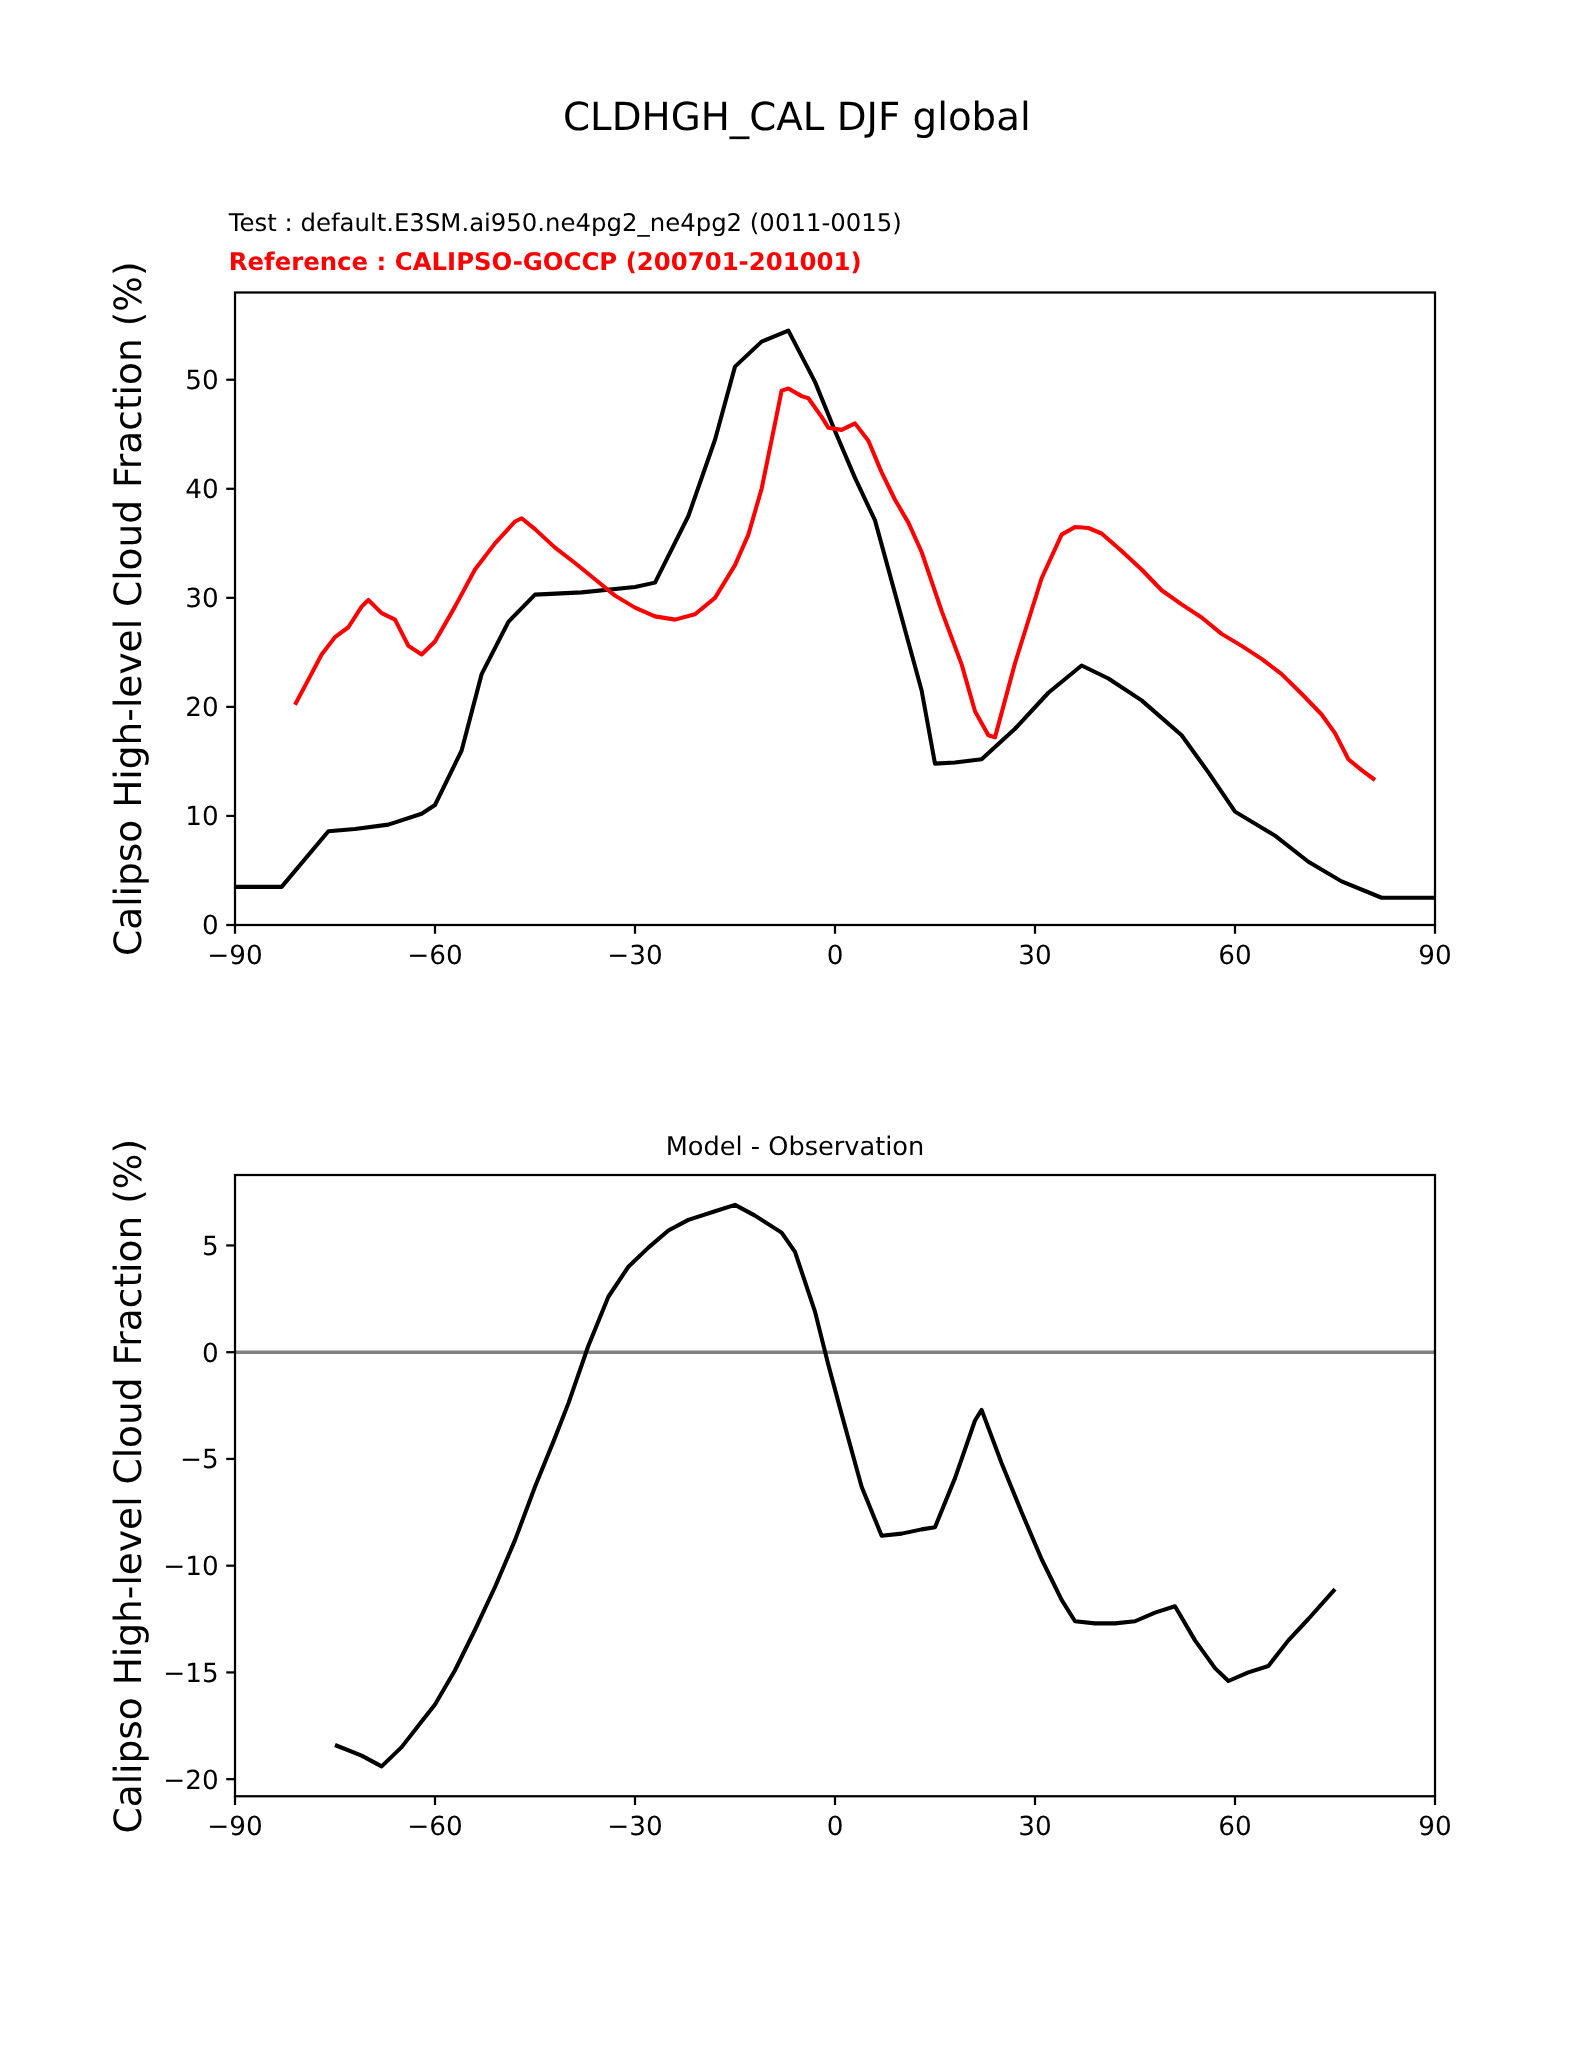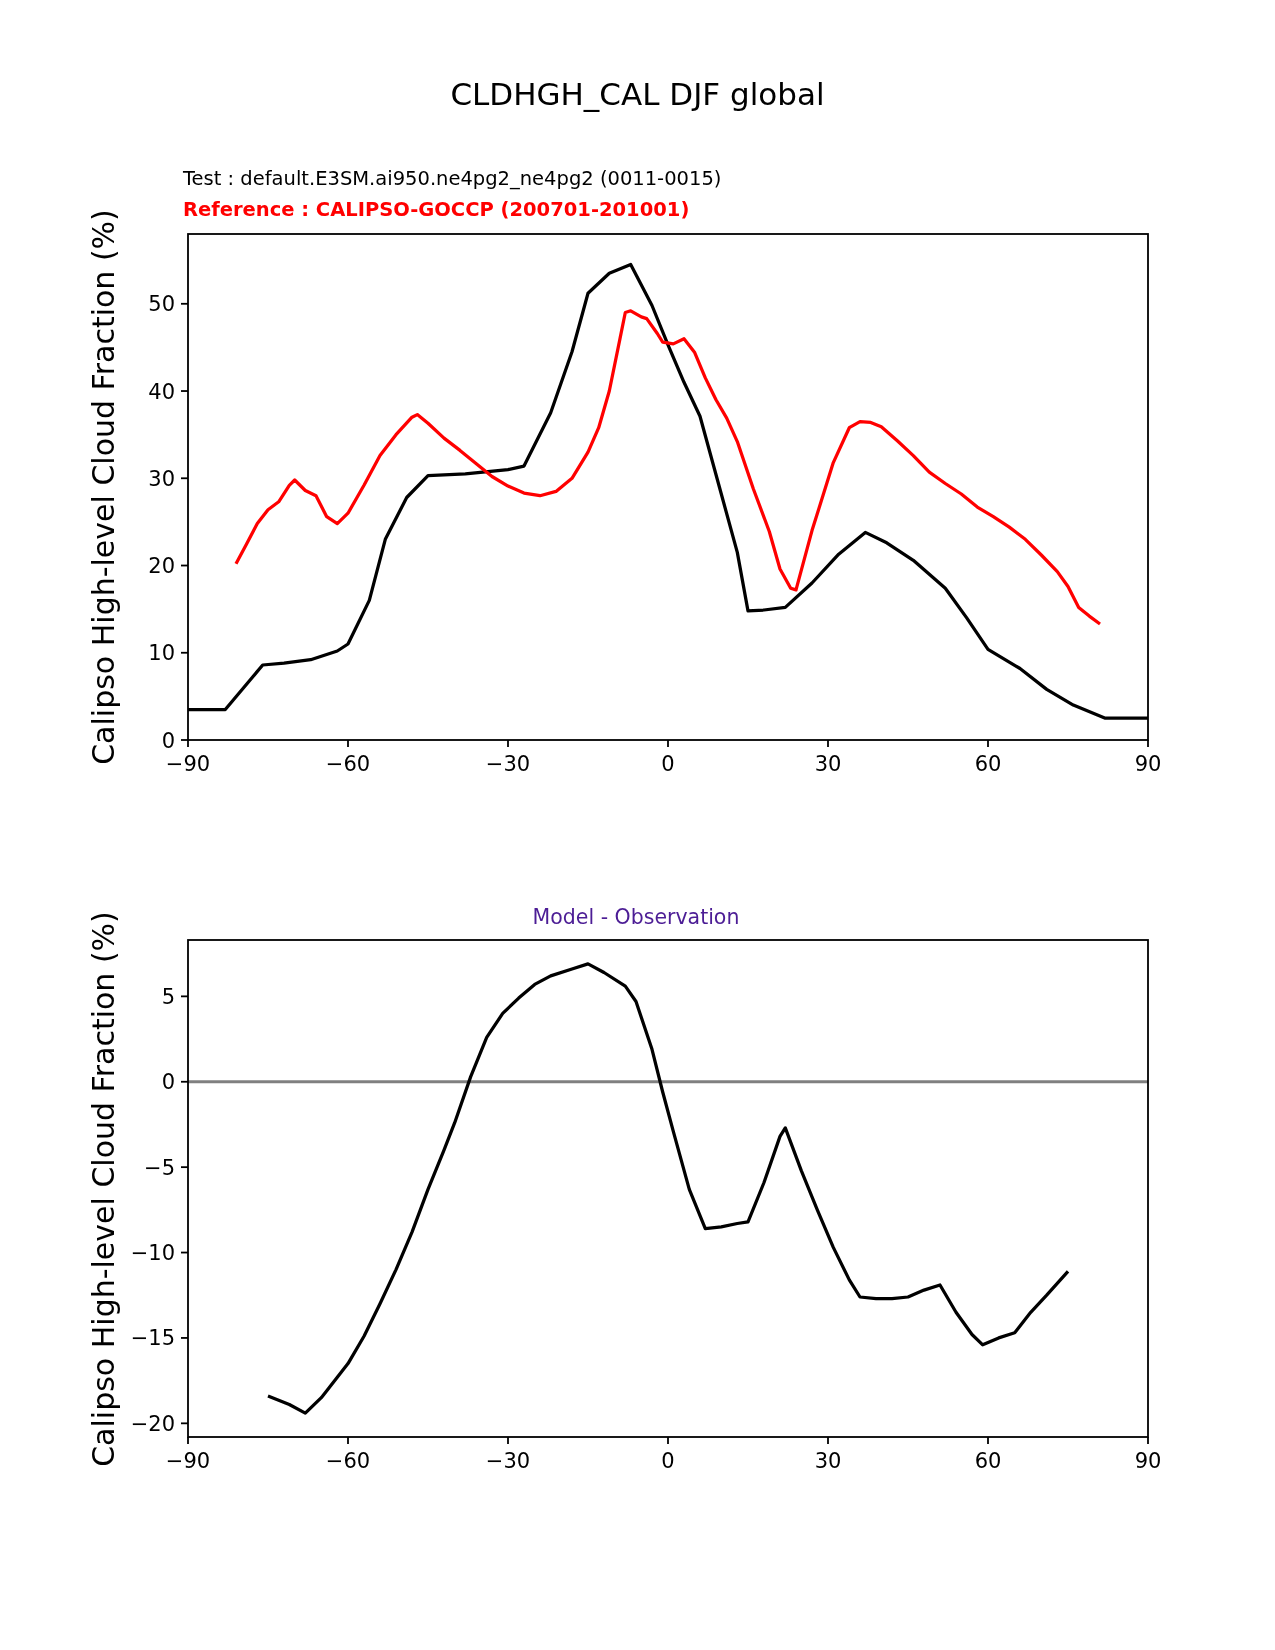--- a/index.html
+++ b/index.html
@@ -4,21 +4,21 @@
 <style>
   html,body{margin:0;padding:0;background:#ffffff;}
   body{font-family:"DejaVu Sans","Liberation Sans",sans-serif;}
   .figure{position:relative;width:1275px;height:1650px;background:#ffffff;overflow:hidden;padding-left:32px;}
   .fig-title{position:absolute;left:0;top:76px;width:1275px;text-align:center;
     font-size:31px;color:#000;letter-spacing:0px;}
   .subtitle{position:absolute;left:183px;font-size:19.5px;white-space:nowrap;}
   .subtitle.test{top:167px;color:#000000;}
   .subtitle.ref{top:198px;font-weight:bold;}
   .sub2-title{position:absolute;left:0;top:905px;width:1272px;text-align:center;
-    font-size:20.5px;color:#4c1d95;}
+    font-size:20.5px;color:#000000;}
   .ylabel{position:absolute;width:1000px;text-align:center;font-size:30px;color:#000;
     white-space:nowrap;pointer-events:none;}
   .ylabel.top{left:103px;top:487px;transform:translate(-50%,-50%) rotate(-90deg);}
   .ylabel.bottom{left:103px;top:1189px;transform:translate(-50%,-50%) rotate(-90deg);}
   svg.plots{position:absolute;left:0;top:0;}
   text.tick{font-family:"DejaVu Sans","Liberation Sans",sans-serif;font-size:21px;fill:#000;}
 </style>
 </head>
 <body>
 

